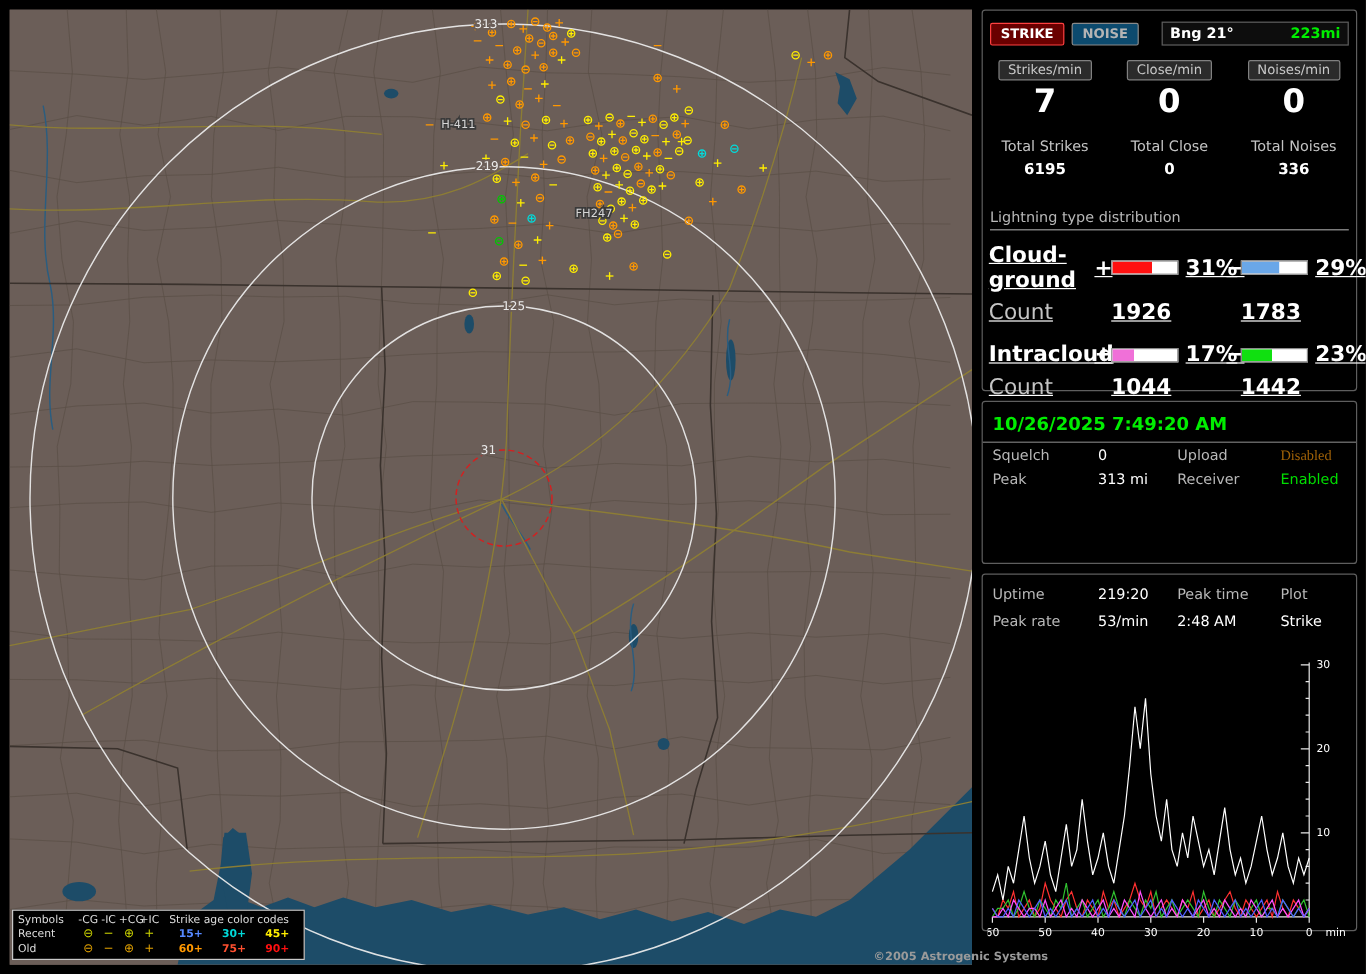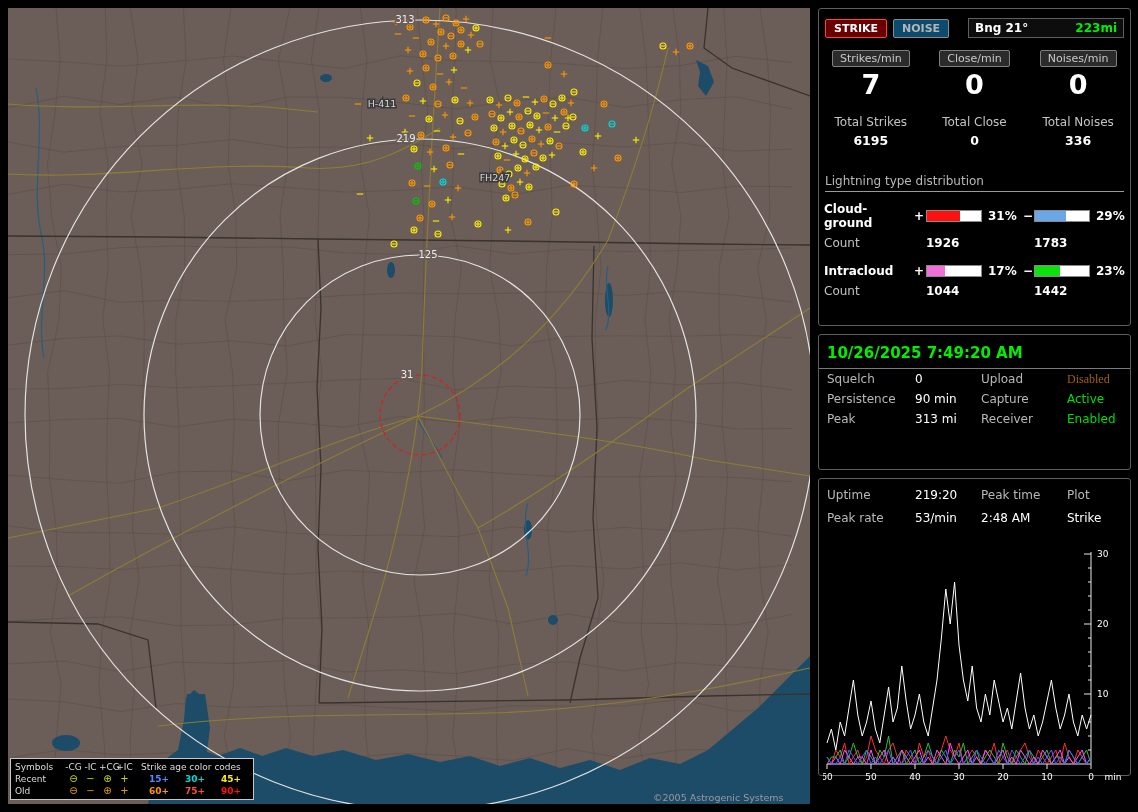--- a/index.html
+++ b/index.html
@@ -2,21 +2,21 @@
 <html><head>
 <meta charset="utf-8">
 <style>
   html,body{margin:0;padding:0;background:#000;}
   body{width:1138px;height:812px;position:relative;overflow:hidden;
        font-family:"DejaVu Sans","Liberation Sans",sans-serif;}
   .app{position:absolute;inset:0;}
 
   
   .map-wrap{position:absolute;left:8px;top:8px;width:802px;height:796px;background:#6b5e58;}
-  .copyright{position:absolute;left:653px;top:792px;color:#9a9a9a;font-size:9.5px;}
+  .copyright{position:absolute;left:728px;top:792px;color:#9a9a9a;font-size:9.5px;font-weight:bold;}
 
   
   .legend{position:absolute;left:2px;bottom:4px;background:#000;border:1px solid #c8c8c8;
           display:grid;grid-template-columns:50px 17px 17px 17px 17px 8px 36px 36px 36px;
           font-size:9px;line-height:12px;color:#ddd;padding:2px 4px;}
   .legend span{text-align:left;}
   .lg-ch,.lg-s,.lg-a{text-align:center !important;}
   .lg-age-title{grid-column:span 3;color:#ddd;}
   .lg-s{font-size:10px;}
   .lg-s.recent{color:#ccd400;}
@@ -42,21 +42,21 @@
   .chips,.bignums,.totlabels,.totvals{display:grid;grid-template-columns:1fr 1fr 1fr;justify-items:center;}
   .chips{margin-top:8px;}
   .chip{background:#2b2b2b;border:1px solid #808080;color:#c8c8c8;font-size:11px;padding:1px 7px;border-radius:2px;}
   .bignums{margin-top:2px;}
   .bignum{font-size:27px;font-weight:bold;line-height:32px;}
   .totlabels{color:#c4c4c4;font-size:12px;margin-top:14px;}
   .totvals{font-size:12.5px;font-weight:bold;margin-top:4px;}
 
   .dist-title{color:#b8b8b8;font-size:12px;margin:26px 6px 0;padding-bottom:3px;border-bottom:1px solid #9a9a9a;}
   .dgrid{display:grid;grid-template-columns:88px 14px 56px 40px 12px 56px 34px;align-items:center;
-         padding:0 5px;margin-top:10px;font-size:12px;}
+         padding:0 5px;margin-top:10px;font-size:18px;text-decoration:underline;}
   .dgrid .dlabel{font-weight:bold;}
   .dgrid.count{margin-top:6px;}
   .dgrid.count .dlabel{font-weight:normal;color:#c4c4c4;}
   .dgrid.second{margin-top:14px;}
   .dsign{text-align:center;font-weight:bold;}
   .dbar{position:relative;height:10px;background:#fff;border:1px solid #8a8a8a;overflow:hidden;}
   .dfill{position:absolute;left:0;top:0;bottom:0;}
   .dpct{font-weight:bold;padding-left:6px;}
   .cval{font-weight:bold;}
 
@@ -911,26 +911,20 @@
     <section class="sec" id="secB">
       <div class="datetime">10/26/2025 7:49:20 AM</div>
       <div class="sep"></div>
       <div class="grid4">
         <span class="lbl">Squelch</span>
         <span class="val">0</span>
         <span class="lbl">Upload</span>
         <span class="val dim">Disabled</span>
       </div>
       <div class="grid4">
-        <span class="lbl">Persistence</span>
-        <span class="val">90 min</span>
-        <span class="lbl">Capture</span>
-        <span class="val on">Active</span>
-      </div>
-      <div class="grid4">
         <span class="lbl">Peak</span>
         <span class="val">313 mi</span>
         <span class="lbl">Receiver</span>
         <span class="val on">Enabled</span>
       </div>
     </section>
 
     <section class="sec" id="secC">
       <div class="grid4">
         <span class="lbl">Uptime</span>

